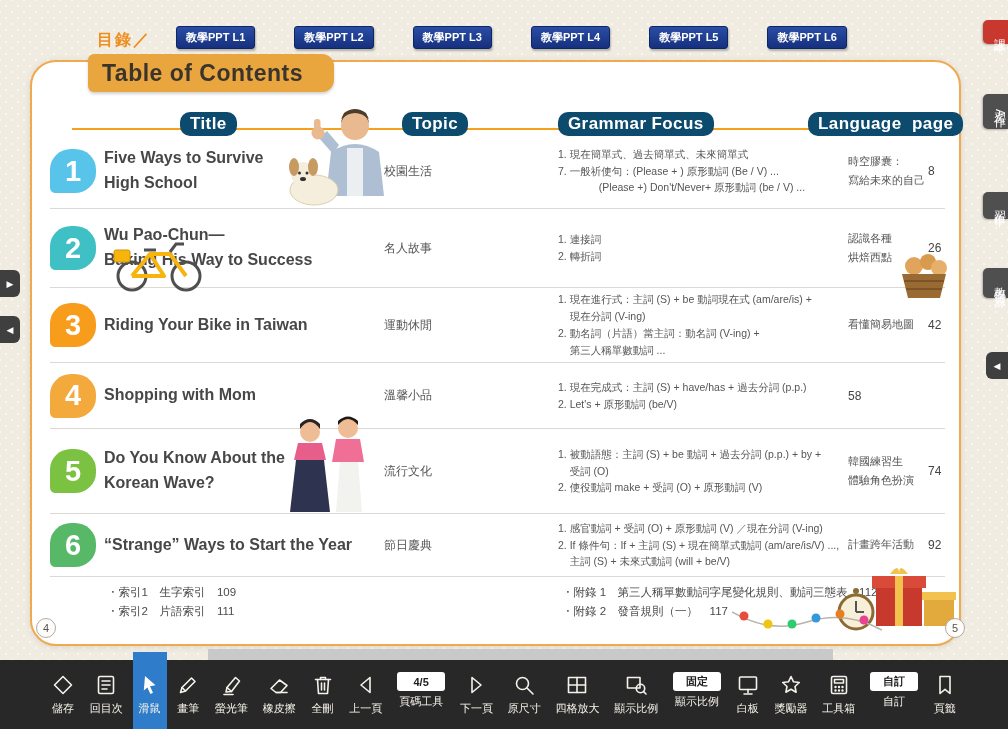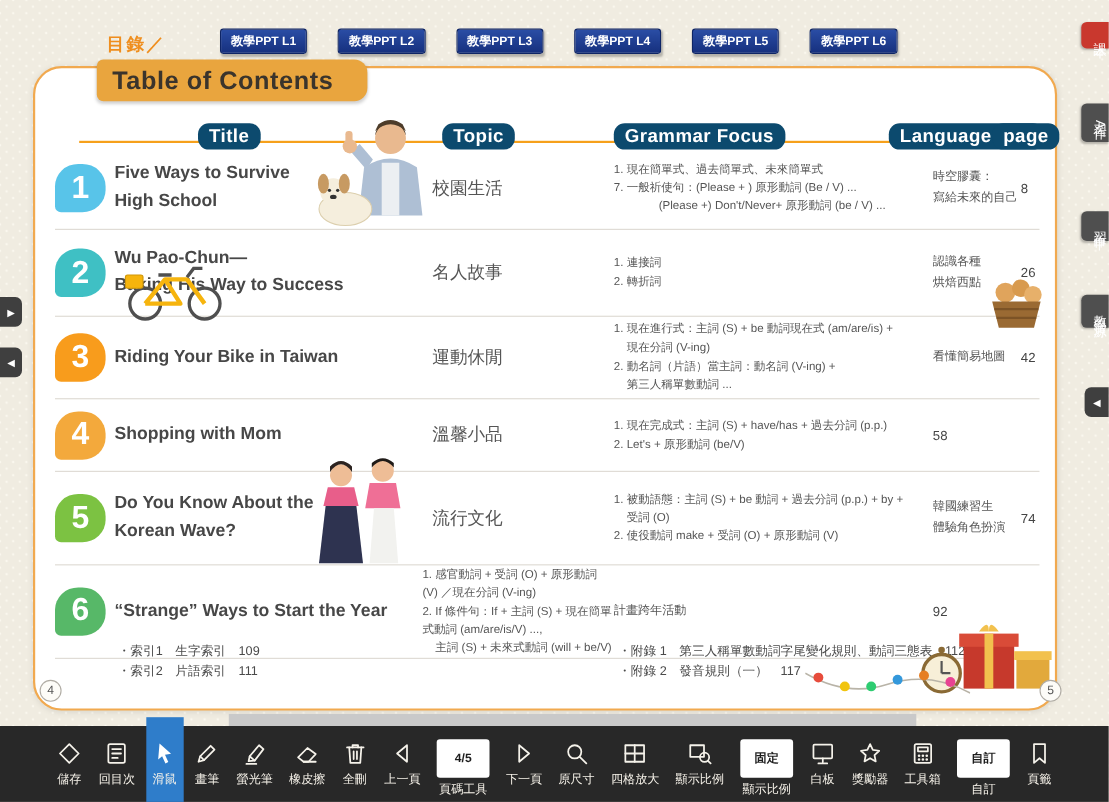--- a/index.html
+++ b/index.html
@@ -12,21 +12,21 @@
     position:relative;width:1008px;height:729px;overflow:hidden;
     background-color:#f0ece1;
     background-image:
       radial-gradient(#faf7ee 1.1px, transparent 1.4px),
       radial-gradient(#faf7ee 1.1px, transparent 1.4px);
     background-size:12px 12px;
     background-position:0 0,6px 6px;
   }
 
   
-  #ppt-row{position:absolute;left:200px;top:26px;display:flex;gap:28px;z-index:6;}
+  #ppt-row{position:absolute;left:176px;top:26px;display:flex;gap:39px;z-index:6;}
   .ppt-btn{
     background:linear-gradient(#2a4da5,#16307e);color:#fff;border:1px solid #0e2566;
     font-size:11px;font-weight:bold;padding:3px 9px;border-radius:3px;cursor:pointer;
     box-shadow:1px 2px 2px rgba(0,0,0,.25);white-space:nowrap;
     font-family:"Liberation Sans",sans-serif;
   }
 
   
   #kicker{position:absolute;left:97px;top:30px;color:#ef8e1e;font-size:16px;font-weight:bold;letter-spacing:2px;z-index:6;}
   #banner{
@@ -58,21 +58,21 @@
   .toc-row:nth-child(3){min-height:74px;}
   .toc-row:nth-child(4){min-height:65px;}
   .toc-row:nth-child(5){min-height:84px;}
   .toc-row:nth-child(6){min-height:62px;}
   .num-badge{
     width:46px;height:44px;border-radius:46% 46% 46% 12%;color:#fff;
     display:flex;align-items:center;justify-content:center;font-size:29px;font-weight:bold;
     cursor:pointer;
   }
   .c-title{font-size:16px;font-weight:bold;color:#474747;white-space:pre-line;line-height:1.55;cursor:pointer;}
-  .c-topic{font-size:16px;color:#555;text-align:center;padding-right:92px;}
+  .c-topic{font-size:12px;color:#555;padding-right:92px;}
   .c-grammar{font-size:10.5px;color:#555;white-space:pre-wrap;line-height:1.6;}
   .c-lang{font-size:11px;color:#555;white-space:pre-line;line-height:1.75;}
   .c-page{font-size:12px;color:#444;}
 
   #footnotes-left{position:absolute;left:75px;top:521px;}
   #footnotes-right{position:absolute;left:530px;top:521px;}
   .footnote-line{font-size:11.5px;color:#4a4a4a;line-height:19px;white-space:nowrap;}
 
   .corner-page{
     position:absolute;top:556px;width:18px;height:18px;border-radius:50%;
@@ -114,21 +114,21 @@
     display:flex;justify-content:space-between;padding:0 46px;z-index:8;
   }
   .tool{
     display:flex;flex-direction:column;align-items:center;box-sizing:border-box;
     padding:12px 5px 0 5px;height:69px;cursor:pointer;
   }
   .tool.selected{background:#2f7dca;margin-top:-8px;height:77px;padding-top:20px;}
   .tool-icon{height:26px;display:flex;align-items:center;justify-content:center;}
   .tool-icon.chip{
     background:#fff;color:#1d1d1d;font-size:11px;font-weight:bold;border-radius:3px;
-    min-width:40px;height:35px;display:flex;align-items:center;justify-content:center;padding:0 4px;
+    min-width:40px;height:19px;display:flex;align-items:center;justify-content:center;padding:0 4px;
   }
   .tool-label{font-size:11px;color:#f7f3ea;margin-top:3px;white-space:nowrap;}
 </style>
 </head>
 <body>
 
 <div id="screen">
 
   <div id="ppt-row">
       <button class="ppt-btn">教學PPT L1</button>
@@ -216,20 +216,21 @@
 2. 使役動詞 make + 受詞 (O) + 原形動詞 (V)</div>
           <div class="cell c-lang">韓國練習生
 體驗角色扮演</div>
           <div class="cell c-page">74</div>
         </div>
         <div class="toc-row">
           <div class="cell c-badge">
             <div class="num-badge" style="background: rgb(87, 184, 104);">6</div>
           </div>
           <div class="cell c-title">“Strange” Ways to Start the Year</div>
+          <div class="cell c-topic">節日慶典</div>
           <div class="cell c-grammar">1. 感官動詞 + 受詞 (O) + 原形動詞 (V) ／現在分詞 (V-ing)
 2. If 條件句：If + 主詞 (S) + 現在簡單式動詞 (am/are/is/V) ...,
     主詞 (S) + 未來式動詞 (will + be/V)</div>
           <div class="cell c-lang">計畫跨年活動</div>
           <div class="cell c-page">92</div>
         </div>
       </div>
 
     <div id="footnotes-left">
         <div class="footnote-line">・索引1　生字索引　109</div>

